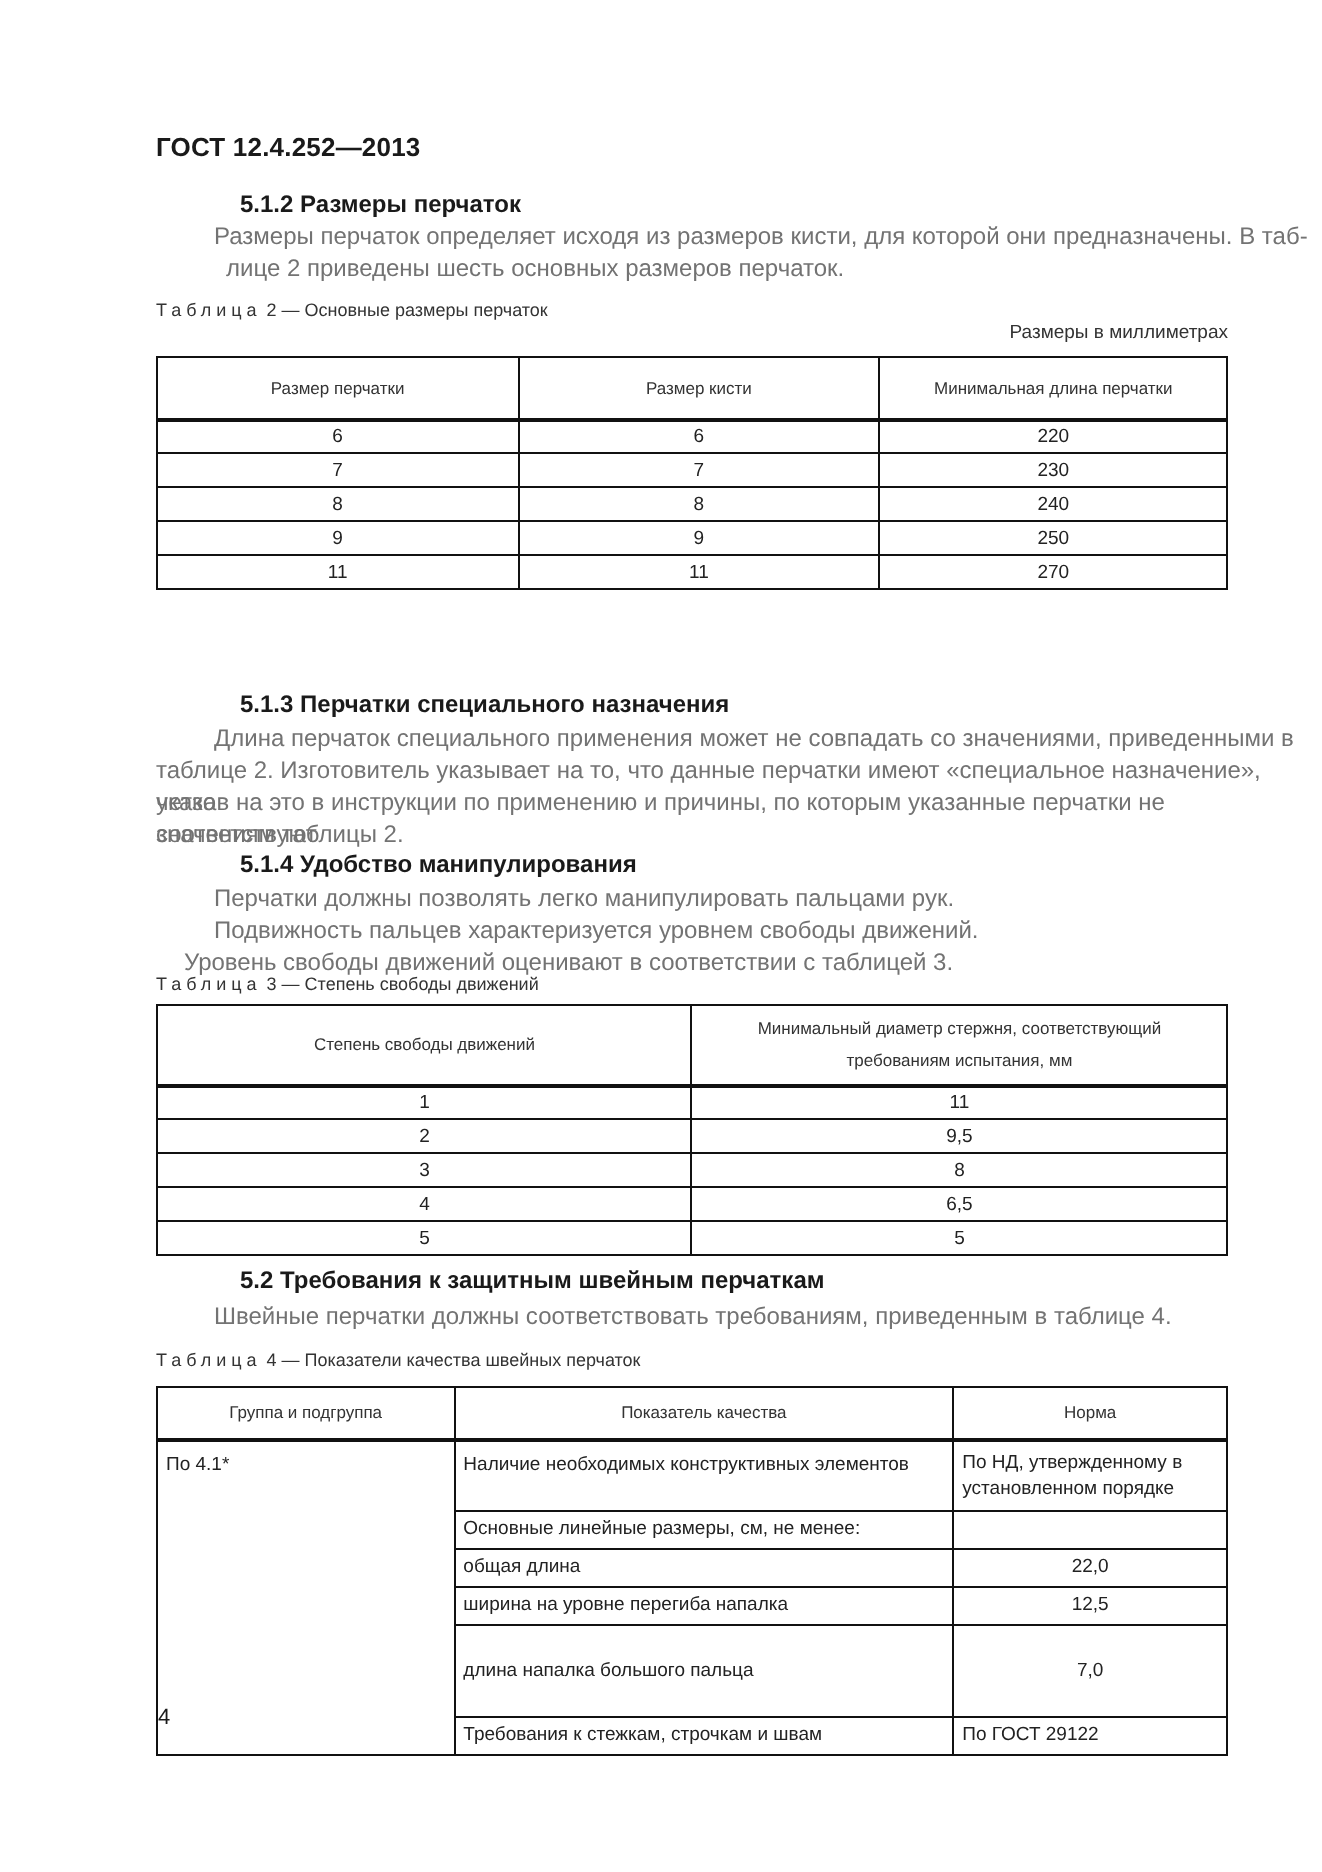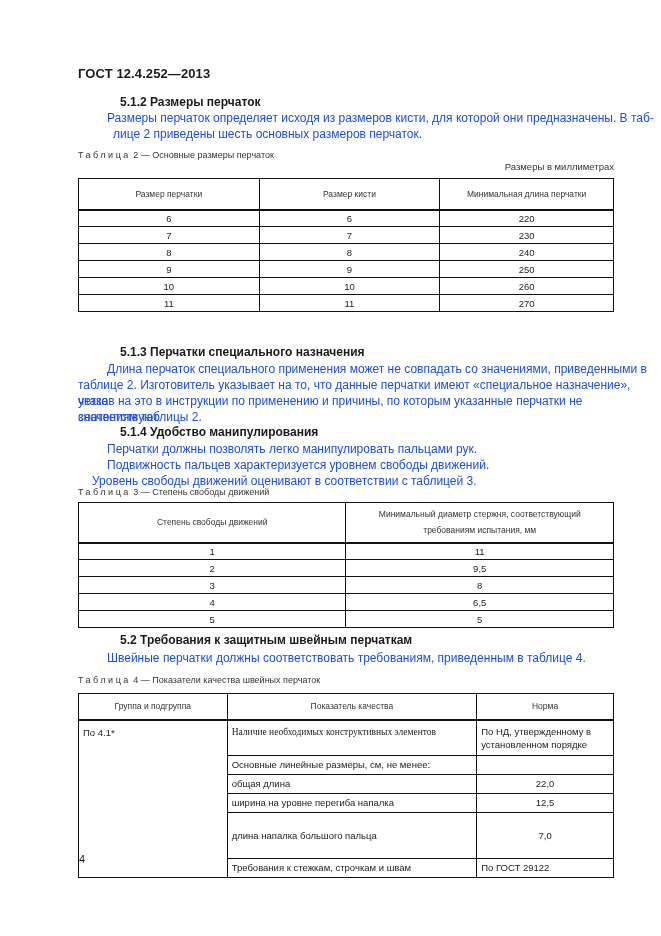--- a/index.html
+++ b/index.html
@@ -1,21 +1,21 @@
 <!DOCTYPE html>
 <html><head>
 <meta charset="utf-8">
 <style>
   html, body { margin: 0; padding: 0; background: #ffffff; }
   body { width: 661px; height: 936px; position: relative; overflow: hidden;
          font-family: "Liberation Sans", sans-serif; color: #1a1a1a; }
   .abs { position: absolute; }
   .doc-id { left: 78px; top: 66px; font-size: 13px; font-weight: bold; letter-spacing: 0.1px; }
   .h { font-size: 12px; font-weight: bold; margin-left: 13px; }
-  .p { font-size: 12px; line-height: 16px; color: #1d4ed8; }
+  .p { font-size: 12px; line-height: 16px; color: #737373; }
   .cap { font-size: 9px; color: #333; }
   .cap .sp { letter-spacing: 2.5px; }
   .units { font-size: 9.5px; color: #333; right: 47px; }
   table { border-collapse: collapse; position: absolute; font-size: 9.5px; color: #222; }
   td, th { border: 1px solid #111; padding: 0; font-weight: normal; }
   th { font-size: 8.5px; color: #333; }
   .thick-bot th { border-bottom: 2px solid #111; }
   .c { text-align: center; }
   .note { font-size: 9.5px; line-height: 14px; padding: 2px 4px 2px 4px; text-align: left; }
   .note .ind { display: inline-block; width: 20px; }
@@ -59,25 +59,20 @@
   </tr>
   <tr style="height:17px;">
     <td class="c">8</td>
     <td class="c">8</td>
     <td class="c">240</td>
   </tr>
   <tr style="height:17px;">
     <td class="c">9</td>
     <td class="c">9</td>
     <td class="c">250</td>
-  </tr>
-  <tr style="height:17px;">
-    <td class="c">10</td>
-    <td class="c">10</td>
-    <td class="c">260</td>
   </tr>
   <tr style="height:17px;">
     <td class="c">11</td>
     <td class="c">11</td>
     <td class="c">270</td>
   </tr>
 </tbody>
   </table>
 
 <div class="abs h" style="left:107px;top:345px;">5.1.3  Перчатки специального назначения</div>
@@ -145,21 +140,21 @@
       <col style="width:137px">
     </colgroup>
   <tbody>
       <tr class="thick-bot" style="height:26px;">
     <th class="c">Группа и подгруппа</th>
     <th class="c">Показатель качества</th>
     <th class="c">Норма</th>
   </tr>
   <tr style="height:32px;">
     <td rowspan="6" style="vertical-align:top;padding:6px 4px;">По 4.1*</td>
-    <td style="padding:17px 4px;vertical-align:top;padding-top:6px;font-family:Liberation Serif, serif;">Наличие необходимых конструктивных элементов</td>
+    <td style="padding:17px 4px;vertical-align:top;padding-top:6px;">Наличие необходимых конструктивных элементов</td>
     <td style="padding:4px 4px;line-height:13px;">
       <span>По  НД,  утвержденному  в</span><br>
       <span>установленном порядке</span>
     </td>
   </tr>
   <tr style="height:19px;">
     <td style="padding:0 4px;">Основные линейные размеры, см, не менее:</td>
     <td class="c"></td>
   </tr>
   <tr style="height:19px;">

